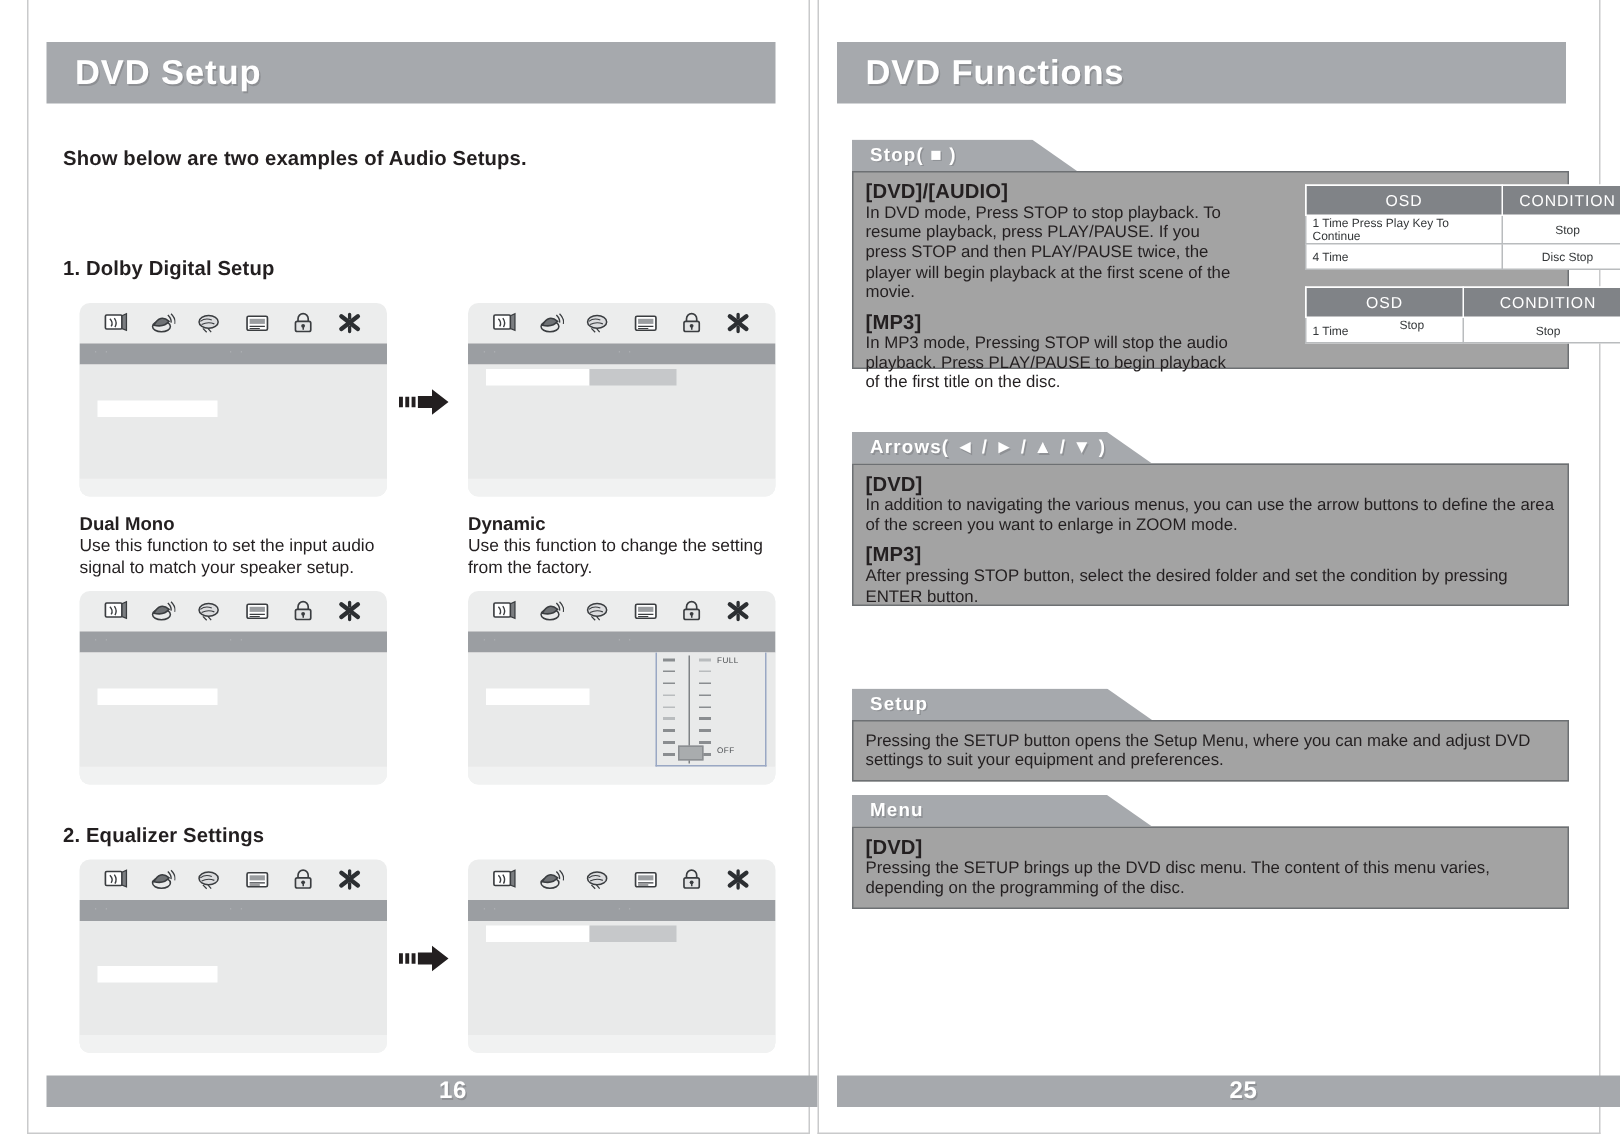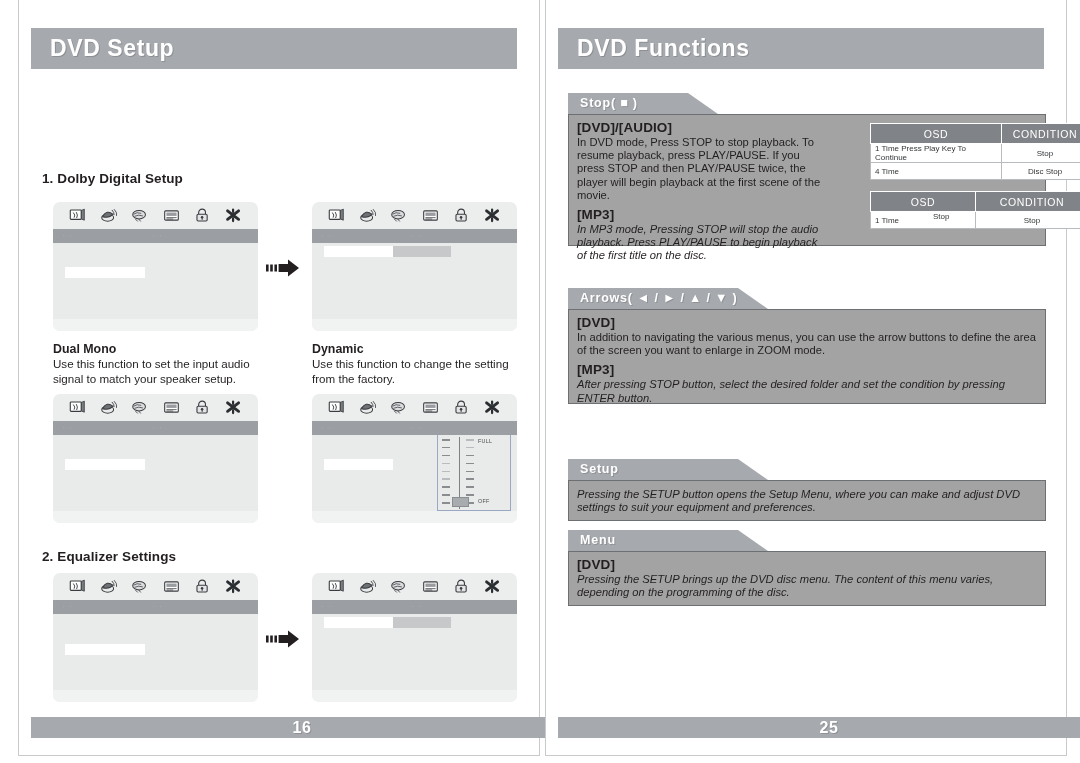--- a/index.html
+++ b/index.html
@@ -275,21 +275,21 @@
     font-size: 13.5px;
     letter-spacing: 0.1px;
     margin: 0 0 1px 0;
   }
   .fn-p {
     font-size: 11.2px;
     line-height: 13.2px;
     margin: 0 0 5px 0;
     color: #231f20;
   }
-  .fn-p:last-child { margin-bottom: 0; font-style: italic; }
+  .fn-p:last-child { margin-bottom: 0; }
 
   
   .osd-table {
     border-collapse: collapse;
     table-layout: fixed;
     background: #ffffff;
     margin-left: 45px;
   }
   .osd-table th {
     background: #808387;
@@ -324,20 +324,21 @@
 <body>
 
 <div class="spread">
 
   <div class="page page-left">
 
     <div class="banner">
       <span class="banner-title">DVD Setup</span>
     </div>
 
+    <div class="intro-line">Show below are two examples of Audio Setups.</div>
 
     <div class="section-heading" id="heading-dolby">1. Dolby Digital Setup</div>
 
     <div class="osd" style="left:34px; top:202px;">
       <div class="osd-iconbar">
         <svg class="osd-icon" viewBox="0 0 20 17">
           <rect x="1.5" y="2" width="13" height="11" rx="1" fill="#fff" stroke="#3a3d40" stroke-width="1.3"></rect>
           <path d="M14.5 2.6 L18 1 L18 14 L14.5 12.6 Z" fill="#7b7e81" stroke="#3a3d40" stroke-width="1"></path>
           <path d="M5 5 q3 3 1 6 M8.5 4.5 q2.5 3.5 0.5 7" stroke="#3a3d40" stroke-width="1.1" fill="none"></path>
         </svg>

